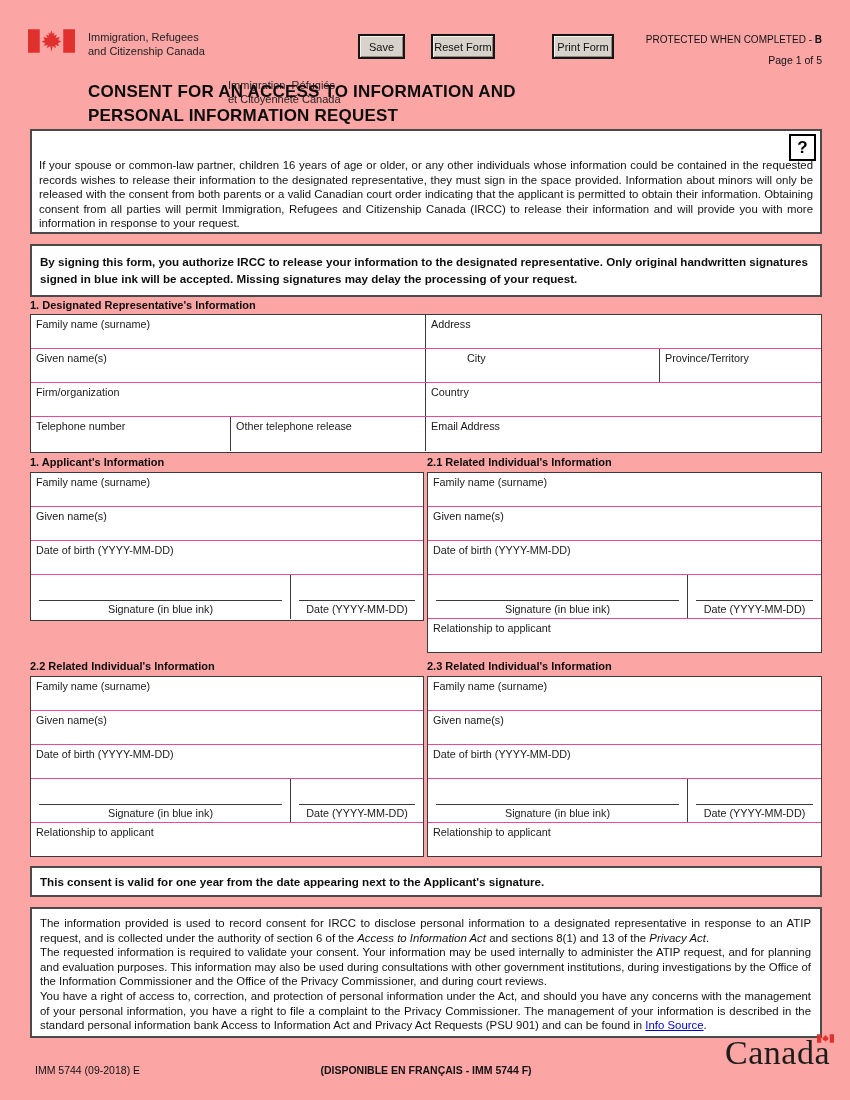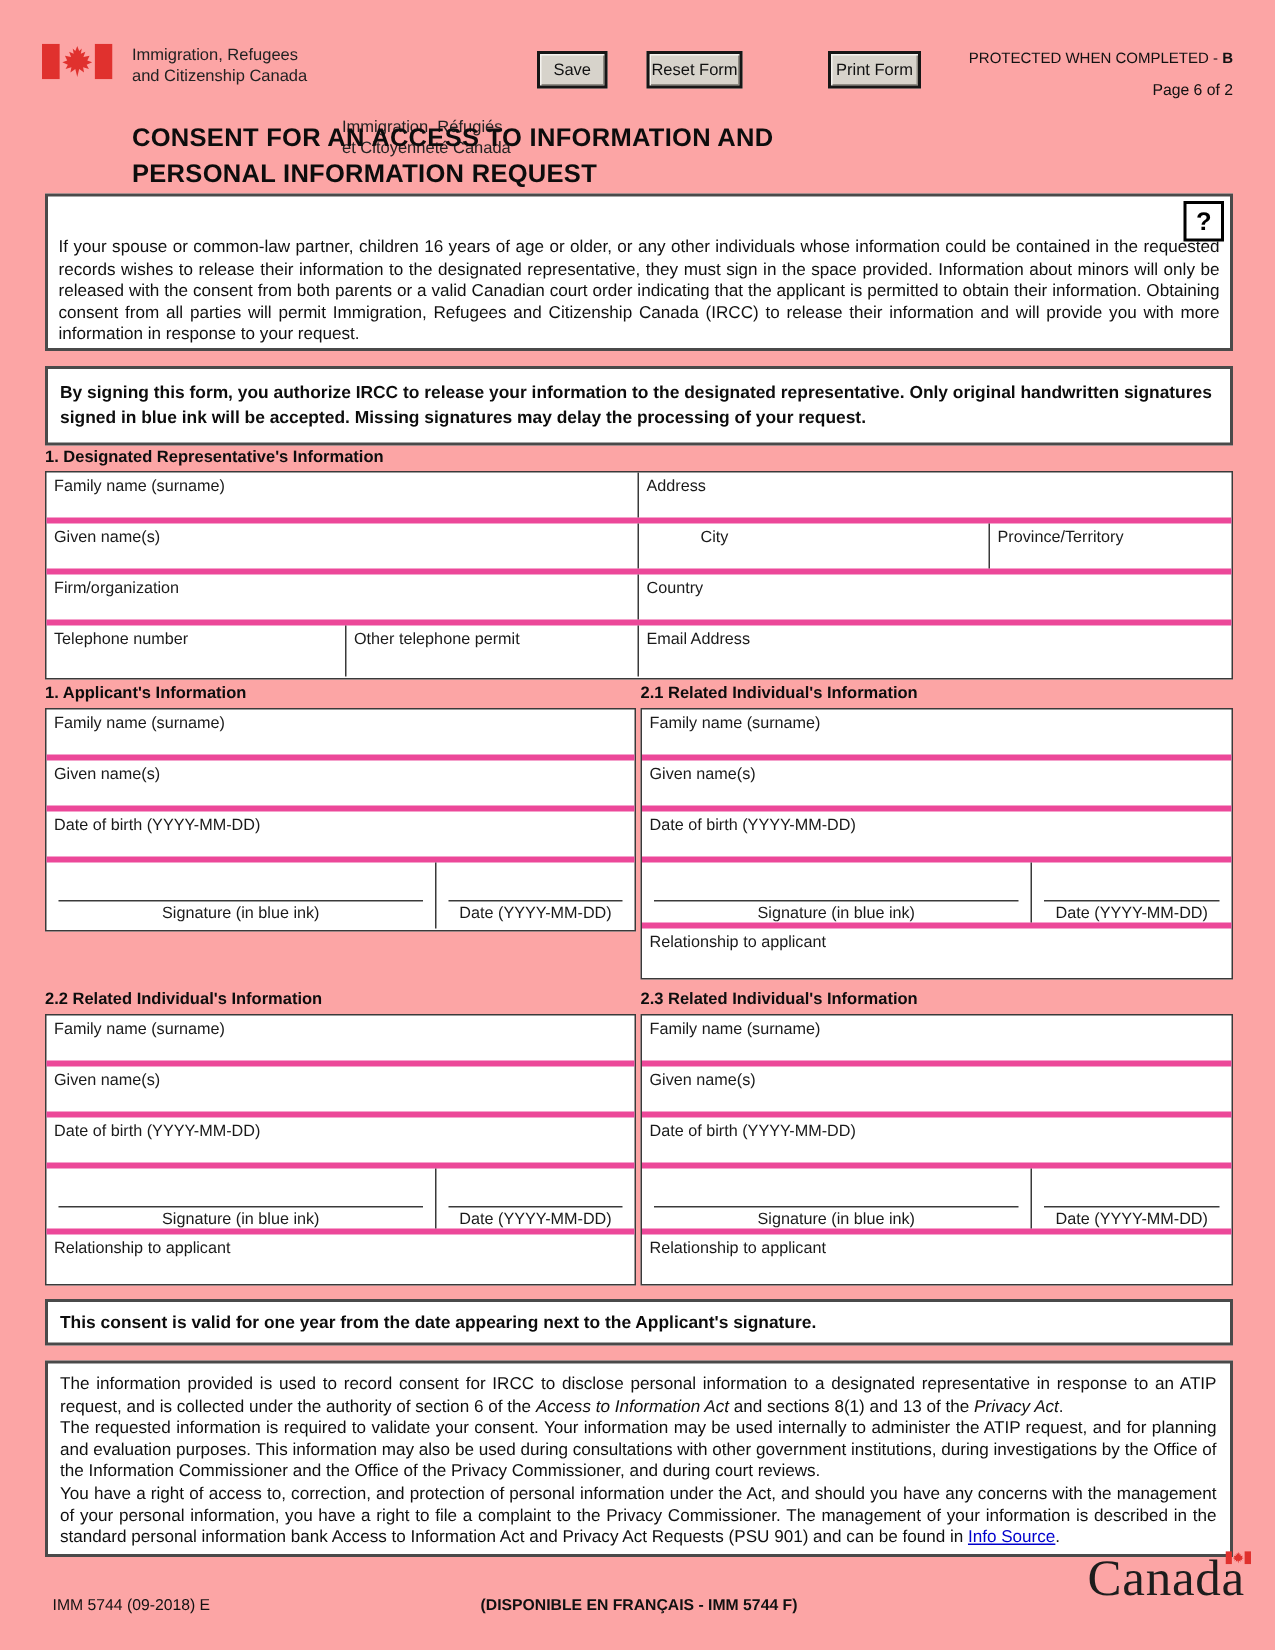--- a/index.html
+++ b/index.html
@@ -38,21 +38,21 @@
     position:absolute; top:3px; right:4px; width:27px; height:27px;
     border:2px solid #000; background:#fff; font-size:17px; font-weight:bold;
     display:flex; align-items:center; justify-content:center; cursor:pointer; color:#000;
   }
 
   
   .sec-h { position:absolute; font-size:11px; font-weight:bold; color:#0d0d0d; }
 
   
   .tbl { position:absolute; border:1.5px solid #3a3a3a; background:#fff; display:flex; flex-direction:column; }
-  .trow { display:flex; width:100%; border-bottom:4px solid #ec4899; }
+  .trow { display:flex; width:100%; border-bottom:1px solid #ec4899; }
   .trow:last-child { border-bottom:none; }
   .h34 { height:34px; min-height:34px; }
   .h44 { height:44px; min-height:44px; }
   .h33 { height:33px; min-height:33px; }
   .tcell { position:relative; border-right:1px solid #3a3a3a; height:100%; }
   .tcell:last-child { border-right:none; }
   .fill { flex:1; }
   .lbl { display:block; font-size:10.8px; color:#1a1a1a; padding:3px 0 0 5px; line-height:12px; }
   .sig .sigline { position:absolute; left:8px; right:8px; top:25px; border-top:1.5px solid #3a3a3a; }
   .sig .siglbl { position:absolute; left:0; right:0; top:28px; text-align:center; font-size:10.8px; color:#1a1a1a; }
@@ -80,21 +80,21 @@
     <div>and Citizenship Canada</div>
   </div>
   <div class="abs dept" style="left:228px; top:31px;margin-top:48px;">
     <div>Immigration, Réfugiés</div>
     <div>et Citoyenneté Canada</div>
   </div>
   <button class="btn" style="left:358px; top:34px; width:47px;">Save</button>
   <button class="btn" style="left:431px; top:34px; width:64px;">Reset Form</button>
   <button class="btn" style="left:506px; top:34px; width:62px;margin-left:46px;">Print Form</button>
   <div class="abs protected" style="right:28px; top:34px;"><span>PROTECTED WHEN COMPLETED - </span><b>B</b></div>
-  <div class="abs pagenum" style="right:28px; top:54px;">Page 6 of 2</div>
+  <div class="abs pagenum" style="right:28px; top:54px;">Page 1 of 5</div>
 
   <div class="abs title" style="left:88px; top:80px;">
     <div>CONSENT FOR AN ACCESS TO INFORMATION AND</div>
     <div>PERSONAL INFORMATION REQUEST</div>
   </div>
 
   <div class="box" style="left:30px; top:129px; width:792px; height:105px;">
     <div class="help-btn">?</div>
     <div class="intro-text">If your spouse or common-law partner, children 16 years of age or older, or any other individuals whose information could be contained in the requested records wishes to release their information to the designated representative, they must sign in the space provided. Information about minors will only be released with the consent from both parents or a valid Canadian court order indicating that the applicant is permitted to obtain their information. Obtaining consent from all parties will permit Immigration, Refugees and Citizenship Canada (IRCC) to release their information and will provide you with more information in response to your request.</div>
   </div>
@@ -130,21 +130,21 @@
         </div>
       <div class="tcell" style="width:198px;">
           <span class="lbl">Country</span>
         </div>
     </div>
     <div class="trow h34">
       <div class="tcell" style="width:200px;">
           <span class="lbl">Telephone number</span>
         </div>
       <div class="tcell" style="width:195px;">
-          <span class="lbl">Other telephone permit</span>
+          <span class="lbl">Other telephone release</span>
         </div>
       <div class="tcell fill">
           <span class="lbl">Email Address</span>
         </div>
     </div>
   </div>
 
   <div class="sec-h" style="left:30px; top:456px;">1. Applicant's Information</div>
   <div class="sec-h" style="left:427px; top:456px;">2.1 Related Individual's Information</div>
 

